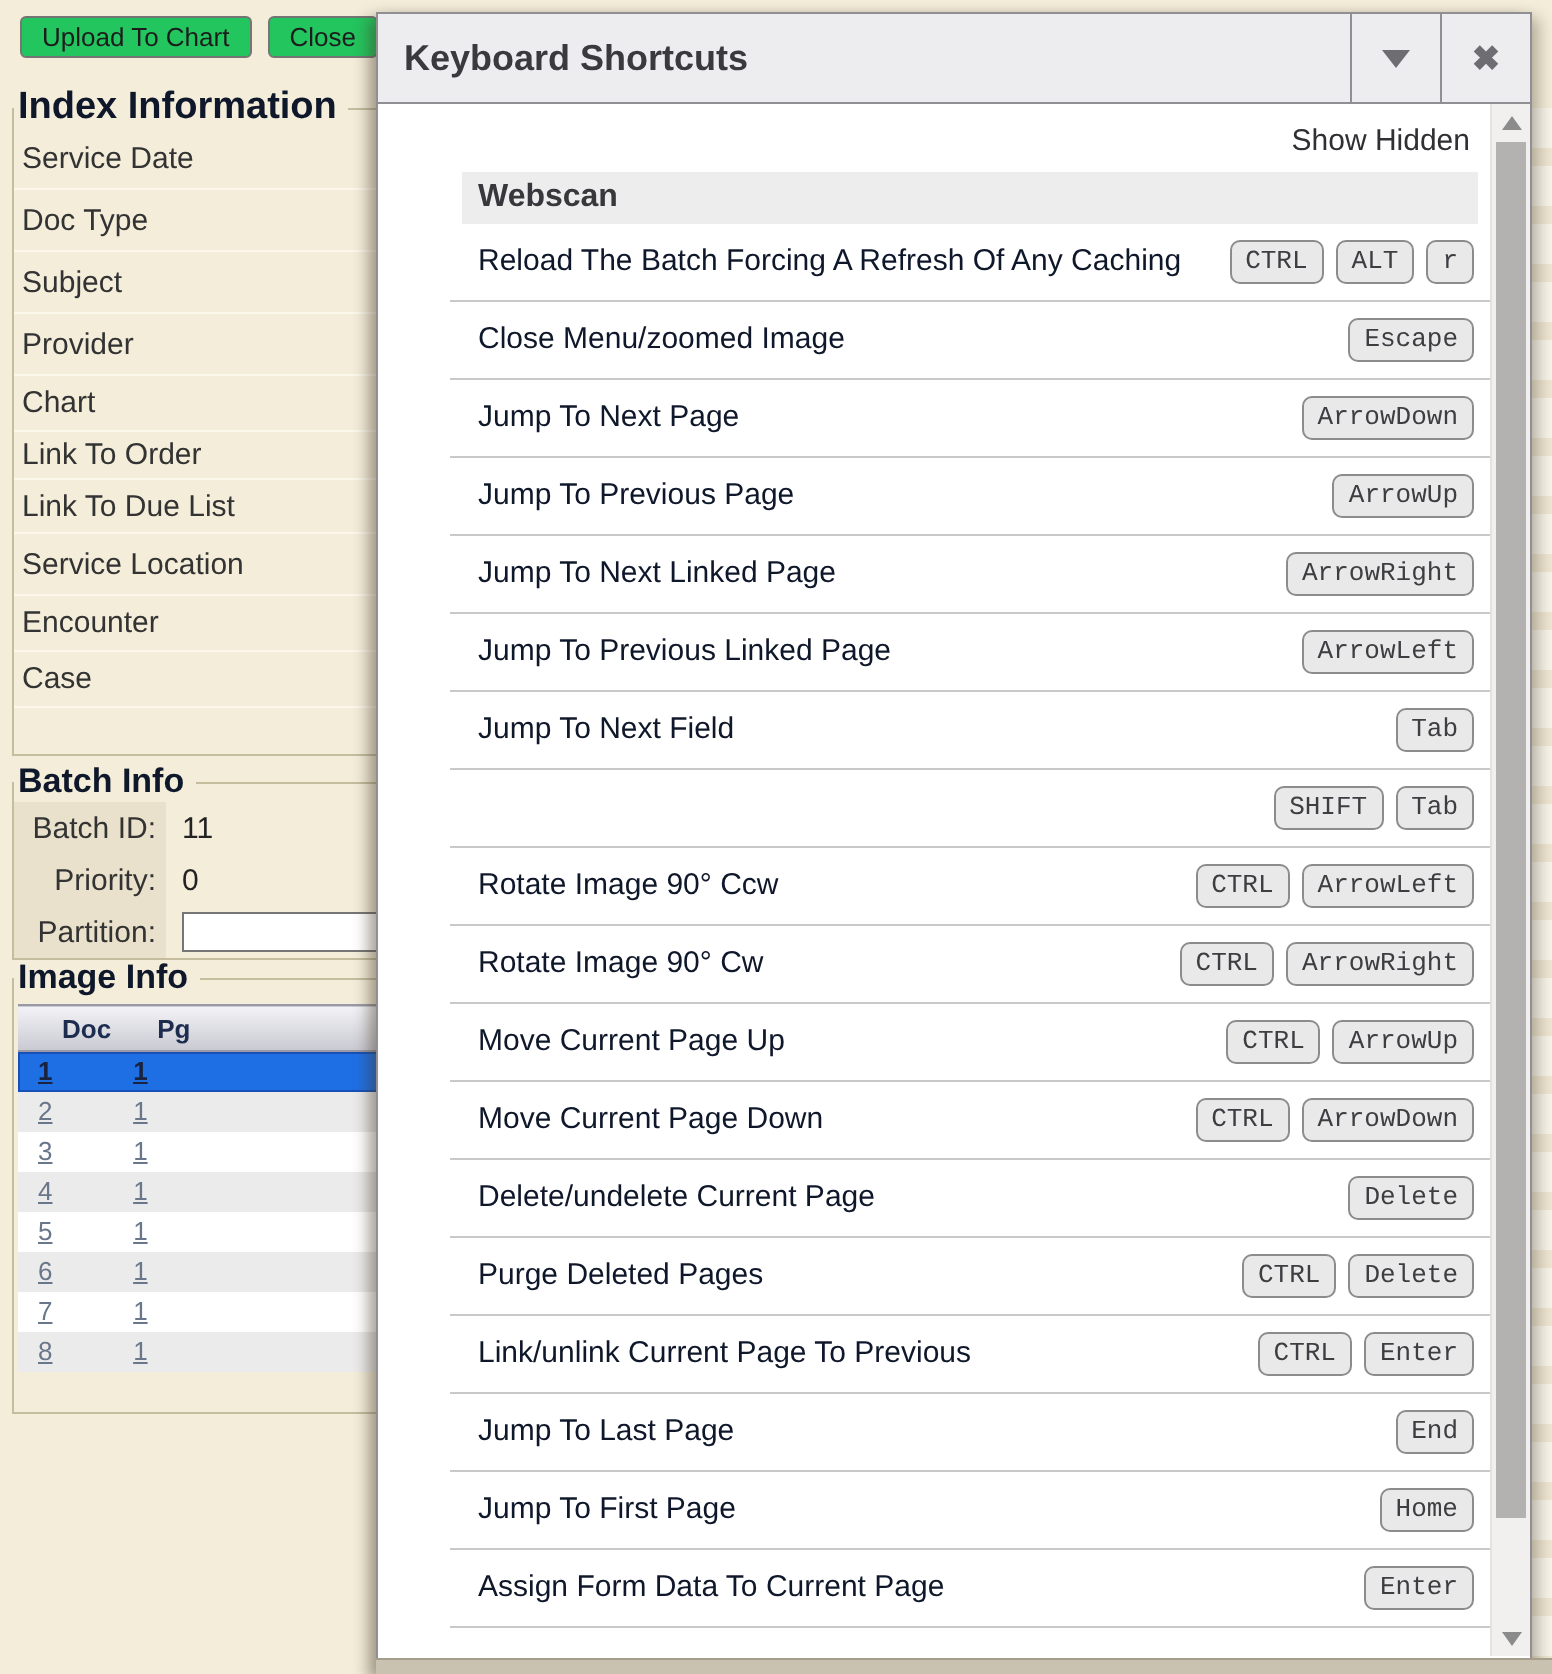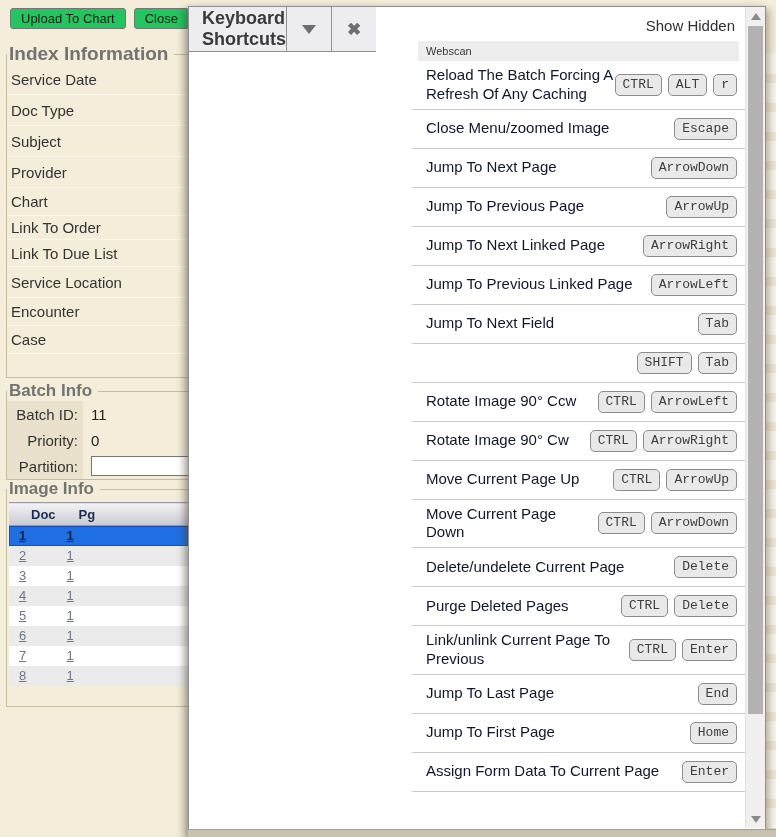--- a/index.html
+++ b/index.html
@@ -23,21 +23,21 @@
     width:18px; height:18px; border-radius:50%; background:#111; color:#fff;
     font-size:13px; font-weight:bold; display:flex; align-items:center; justify-content:center;
     cursor:pointer;
   }
 
   fieldset.panel {
     position:absolute; left:6px; width:430px; margin:0; padding:0;
     border:1px solid #c6bd9f;
   }
   fieldset.panel legend {
-    color:#737373; font-weight:bold; padding:0 6px 0 2px; margin-left:0;
+    color:#0f172a; font-weight:bold; padding:0 6px 0 2px; margin-left:0;
   }
   #index-panel { top:43px; height:335px; }
   #index-panel legend { font-size:19px; }
   #batch-panel { top:381px; height:99px; }
   #batch-panel legend, #image-panel legend { font-size:17px; }
   #image-panel { top:479px; height:228px; }
 
   .idx-row {
     height:31px; display:flex; align-items:center; padding-left:4px;
     font-size:15px; color:#333; border-bottom:1px solid #fbf7eb;
@@ -79,21 +79,21 @@
   .bg-rows {
     position:absolute; left:763px; top:54px; width:13px; height:775px; z-index:0;
     background:repeating-linear-gradient(to bottom,#f8f5ec 0 20px,#efe7d3 20px 29px);
   }
 
   
   .modal {
     position:absolute; left:188px; top:6px; width:578px; height:831px; z-index:10;
     background:#fff; border:1px solid #8f8f94;
     box-shadow:-4px 3px 7px rgba(70,60,40,.45), 4px 3px 7px rgba(70,60,40,.3);
-    display:flex; 
+    display:flex; flex-direction:column;
   }
   .modal-header {
     height:45px; flex:0 0 45px; background:#ededf0; border-bottom:1px solid #8f8f94;
     display:flex; align-items:stretch;
   }
   .modal-title {
     flex:1; display:flex; align-items:center; padding-left:13px;
     font-size:18px; font-weight:bold; color:#3a3a3e;
   }
   .hdr-btn {
@@ -102,21 +102,21 @@
   }
   .tri-down { width:0; height:0; border-left:7px solid transparent; border-right:7px solid transparent; border-top:9px solid #6d6d72; }
   .x-glyph { font-size:17px; font-weight:bold; color:#6d6d72; line-height:1; }
 
   .modal-body { position:relative; flex:1; overflow:hidden; }
   .modal-content { position:absolute; left:0; top:0; right:20px; bottom:0; overflow:hidden;padding-left:36px; }
 
   .show-hidden { text-align:right; font-size:15px; color:#2f2f34; padding:10px 10px 7px; cursor:pointer; }
   .section-band {
     margin:0 6px; background:#ededee; padding:4px 8px;
-    font-size:11px; font-weight:normal; color:#37373c;
+    font-size:16px; font-weight:bold; color:#37373c;
   }
   .sc-row {
     display:flex; align-items:center; min-height:39px;
     padding:5px 8px 5px 14px; border-bottom:1px solid #c9c9c9;
   }
   .sc-label { flex:1 1 auto; max-width:368px; font-size:15px; color:#0f172a; line-height:1.25; }
   .sc-keys { margin-left:auto; display:flex; gap:6px; flex:0 0 auto; }
   kbd.key {
     font-family:"Liberation Mono","DejaVu Sans Mono",monospace;
     font-size:13px; color:#3d3d42; background:#e9e9e9;

